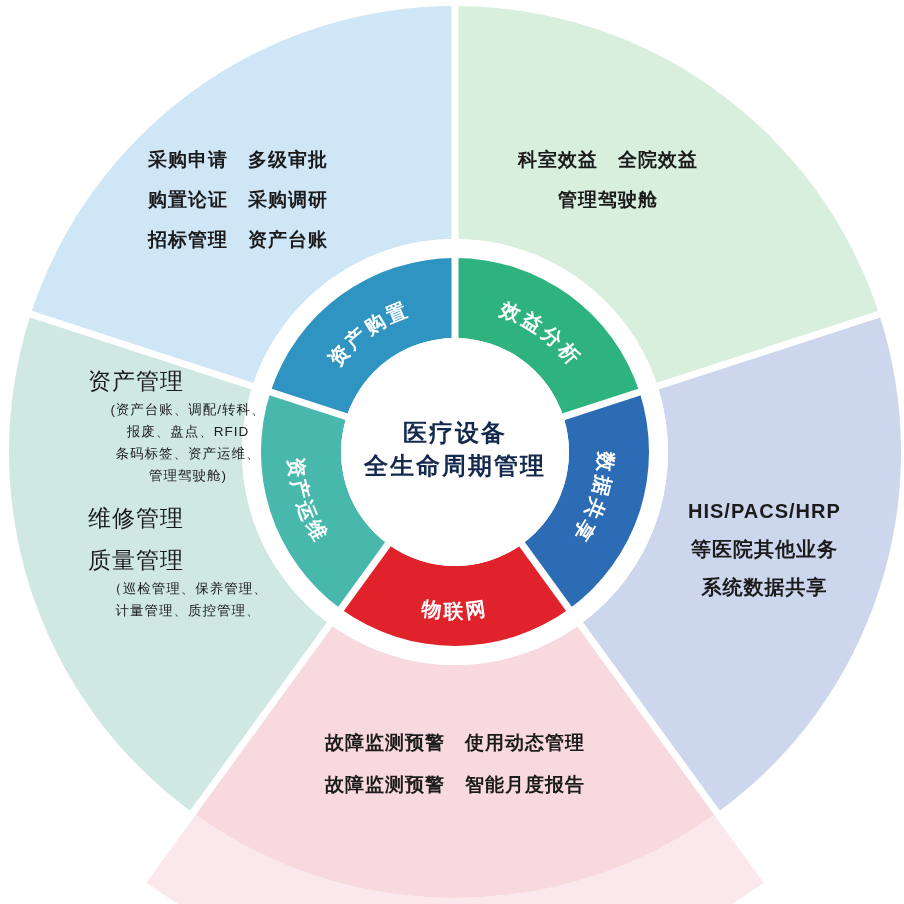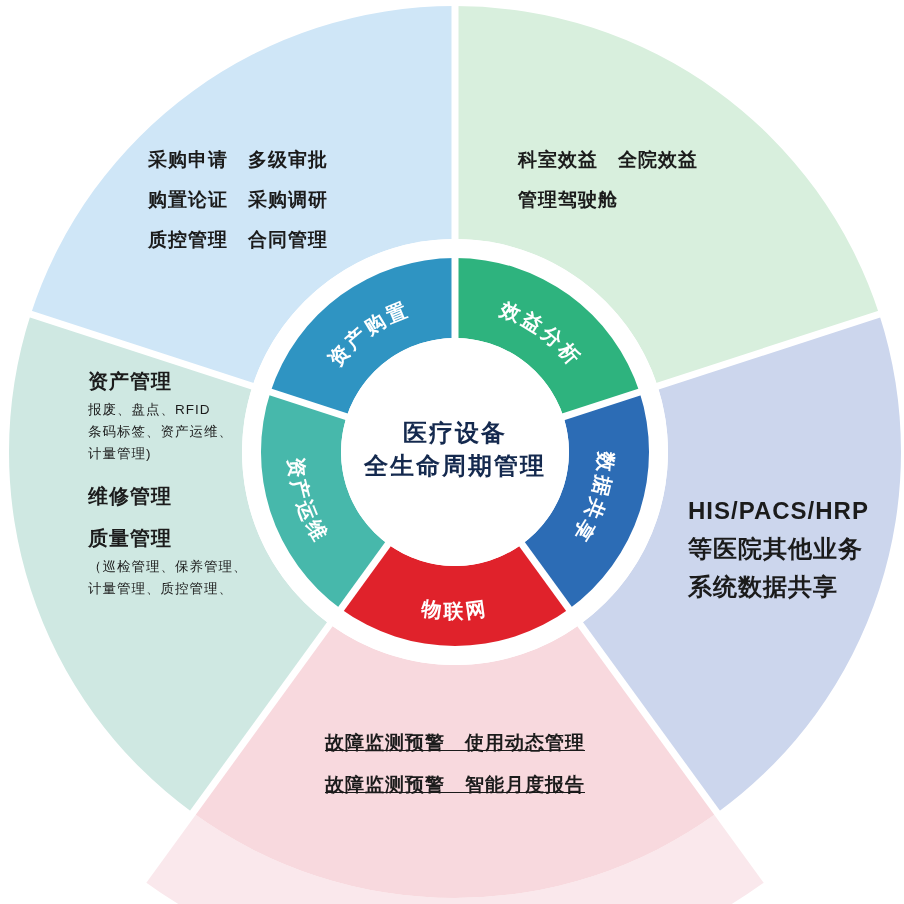--- a/index.html
+++ b/index.html
@@ -2,25 +2,25 @@
 <html><head>
 <meta charset="utf-8">
 <style>
   html,body{margin:0;padding:0;background:#ffffff;}
   body{width:904px;height:904px;overflow:hidden;position:relative;
        font-family:"Liberation Sans","DejaVu Sans",sans-serif;}
   .stage{position:absolute;left:0;top:0;width:904px;height:904px;}
   svg.wheel{position:absolute;left:0;top:0;width:904px;height:904px;display:block;}
   .panel{position:absolute;color:#1b1b1b;letter-spacing:1px;}
   .panel-main{font-size:19px;line-height:40px;font-weight:600;}
-  .panel-line{display:block;white-space:pre;}
-  .panel-right{font-size:24px;line-height:38px;font-weight:600;}
+  .panel-line{display:block;white-space:pre;text-align:center;}
+  .panel-right{font-size:20px;line-height:38px;font-weight:600;}
   .panel-bottom{width:400px;text-align:center;font-size:19px;line-height:42px;font-weight:600;}
   .panel-left{font-size:13.5px;line-height:22px;font-weight:400;width:200px;}
-  .blk-title{font-size:20px;font-weight:700;margin-bottom:7px;}
+  .blk-title{font-size:23px;font-weight:400;margin-bottom:7px;}
   .blk{margin-bottom:20px;}
   .blk:last-child{margin-bottom:0;}
   text{font-family:"Liberation Sans","DejaVu Sans",sans-serif;}
   .ring-label{font-size:20px;font-weight:700;fill:#ffffff;letter-spacing:3px;}
   .center-title{font-size:24px;font-weight:700;letter-spacing:2px;}
 </style>
 </head>
 <body>
 
 <div class="stage">
@@ -76,45 +76,46 @@
       <textPath href="#ta-ops" startOffset="50%">资产运维</textPath>
     </text>
 
     <text class="center-title" x="455" y="441" text-anchor="middle" fill="#14294e">医疗设备</text>
     <text class="center-title" x="455" y="474" text-anchor="middle" fill="#14294e">全生命周期管理</text>
   </svg>
 
   <div class="panel panel-main" style="left:148px;top:140px;">
     <span class="panel-line">采购申请　多级审批</span>
     <span class="panel-line">购置论证　采购调研</span>
-    <span class="panel-line">质控管理　合同管理</span>
+    <span class="panel-line">招标管理　资产台账</span>
   </div>
 
   <div class="panel panel-main" style="left:518px;top:140px;">
     <span class="panel-line">科室效益　全院效益</span>
     <span class="panel-line">管理驾驶舱</span>
   </div>
 
   <div class="panel panel-right" style="left:688px;top:492px;">
     <span class="panel-line">HIS/PACS/HRP</span>
     <span class="panel-line">等医院其他业务</span>
     <span class="panel-line">系统数据共享</span>
   </div>
 
-  <div class="panel panel-bottom" style="left:255px;top:722px;text-decoration:underline;">
+  <div class="panel panel-bottom" style="left:255px;top:722px;">
     <span class="panel-line">故障监测预警　使用动态管理</span>
     <span class="panel-line">故障监测预警　智能月度报告</span>
   </div>
 
   <div class="panel panel-left" style="left:88px;top:370px;">
     <div class="blk">
       <div class="blk-title">资产管理</div>
+      <span class="panel-line">(资产台账、调配/转科、</span>
       <span class="panel-line">报废、盘点、RFID</span>
       <span class="panel-line">条码标签、资产运维、</span>
-      <span class="panel-line">计量管理)</span>
+      <span class="panel-line">管理驾驶舱)</span>
     </div>
     <div class="blk">
       <div class="blk-title">维修管理</div>
     </div>
     <div class="blk">
       <div class="blk-title">质量管理</div>
       <span class="panel-line">（巡检管理、保养管理、</span>
       <span class="panel-line">计量管理、质控管理、</span>
     </div>
   </div>

